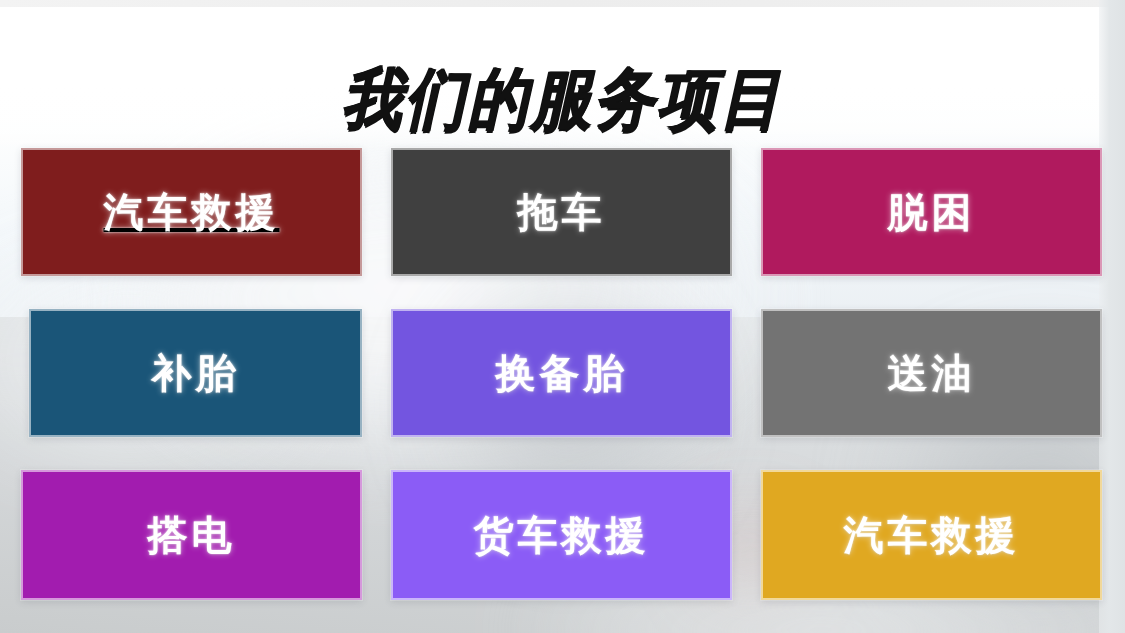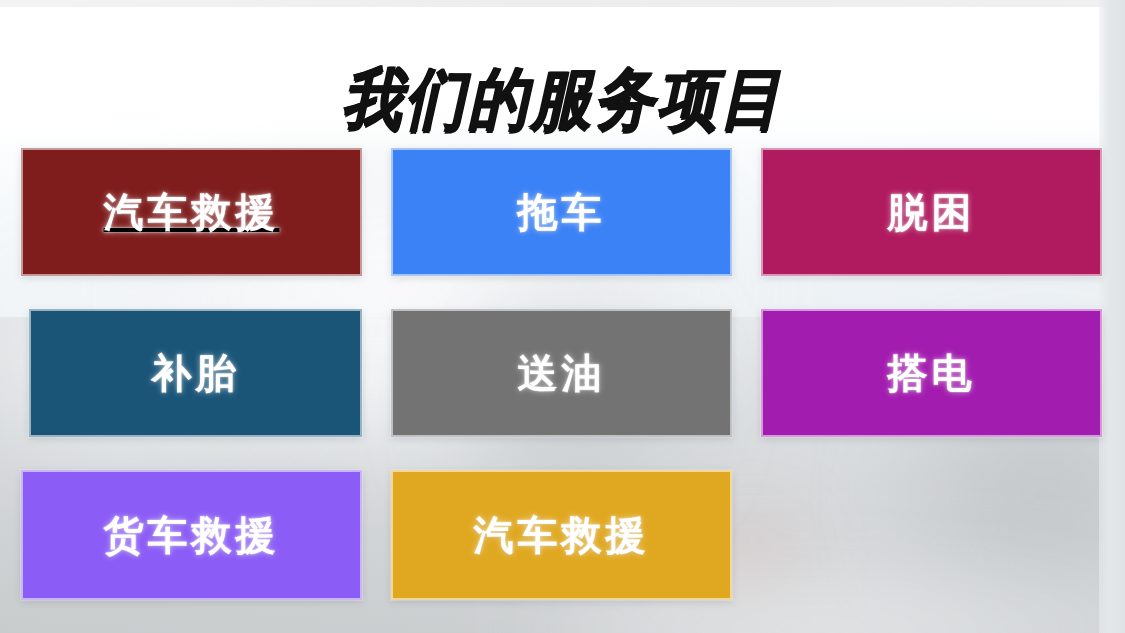--- a/index.html
+++ b/index.html
@@ -175,32 +175,35 @@
   <div class="title-wrap">
     <h1 class="poster-title">我们的服务项目</h1>
   </div>
 
   <div class="tile-grid">
 
     <div class="tile wide" style="background-color: #7f1d1d; text-decoration: underline;">
       <span class="tile-label">汽车救援</span>
     </div>
 
-    <div class="tile" style="background-color: #3b82f6;">
+    <div class="tile" style="background-color: #404040;">
       <span class="tile-label">拖车</span>
     </div>
 
     <div class="tile" style="background-color: rgb(176, 26, 94);">
       <span class="tile-label">脱困</span>
     </div>
 
     <div class="tile" style="background-color: rgb(26, 85, 120); margin-left: 8px;">
       <span class="tile-label">补胎</span>
     </div>
 
+    <div class="tile" style="background-color: rgb(115, 85, 224);">
+      <span class="tile-label">换备胎</span>
+    </div>
 
     <div class="tile" style="background-color: #737373;">
       <span class="tile-label">送油</span>
     </div>
 
     <div class="tile" style="background-color: #a21caf;">
       <span class="tile-label">搭电</span>
     </div>
 
     <div class="tile wide" style="background-color: #8b5cf6;">

